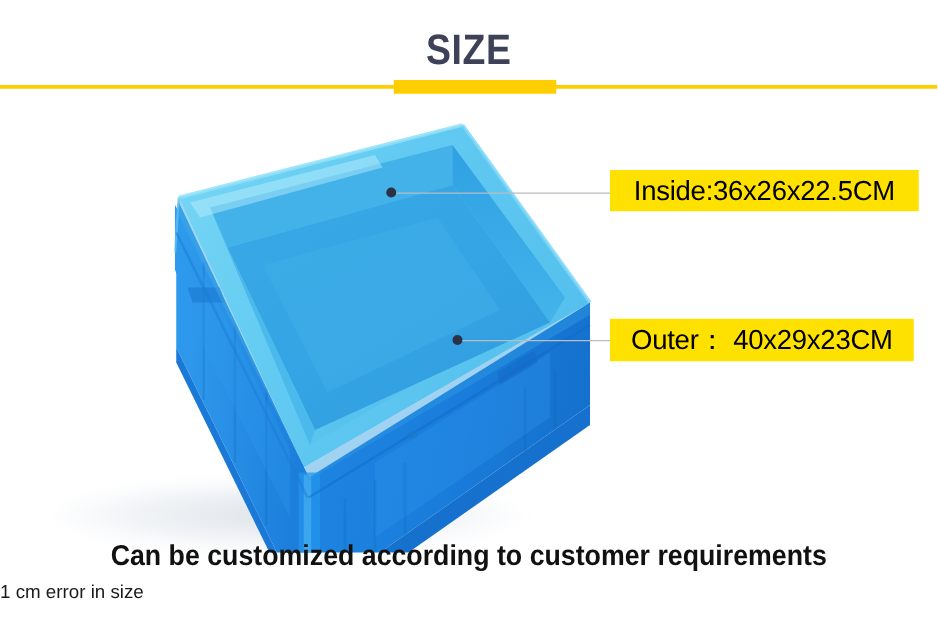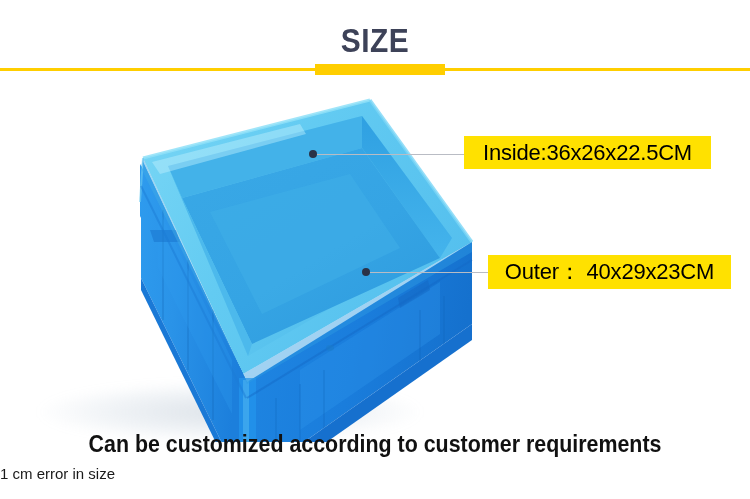--- a/index.html
+++ b/index.html
@@ -99,21 +99,21 @@
     font-family: "Liberation Sans", sans-serif;
     font-size: 22px;
     font-weight: normal;
     letter-spacing: -0.2px;
     display: flex;
     align-items: center;
     justify-content: center;
     white-space: nowrap;
   }
   #badge-inside {
-    left: 464px;
+    left: 488px;
     top: 136px;
     width: 247px;
     height: 33px;
   }
   #badge-outer {
     left: 488px;
     top: 255px;
     width: 243px;
     height: 34px;
   }

